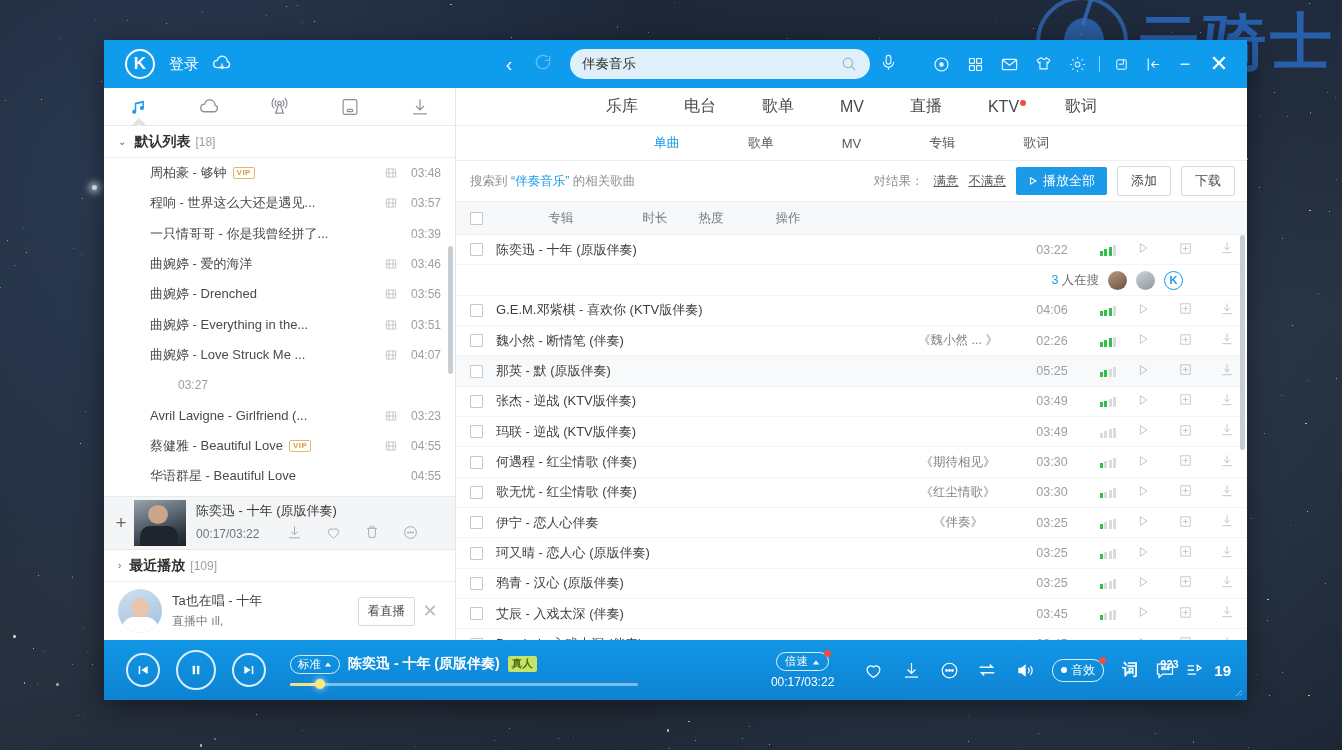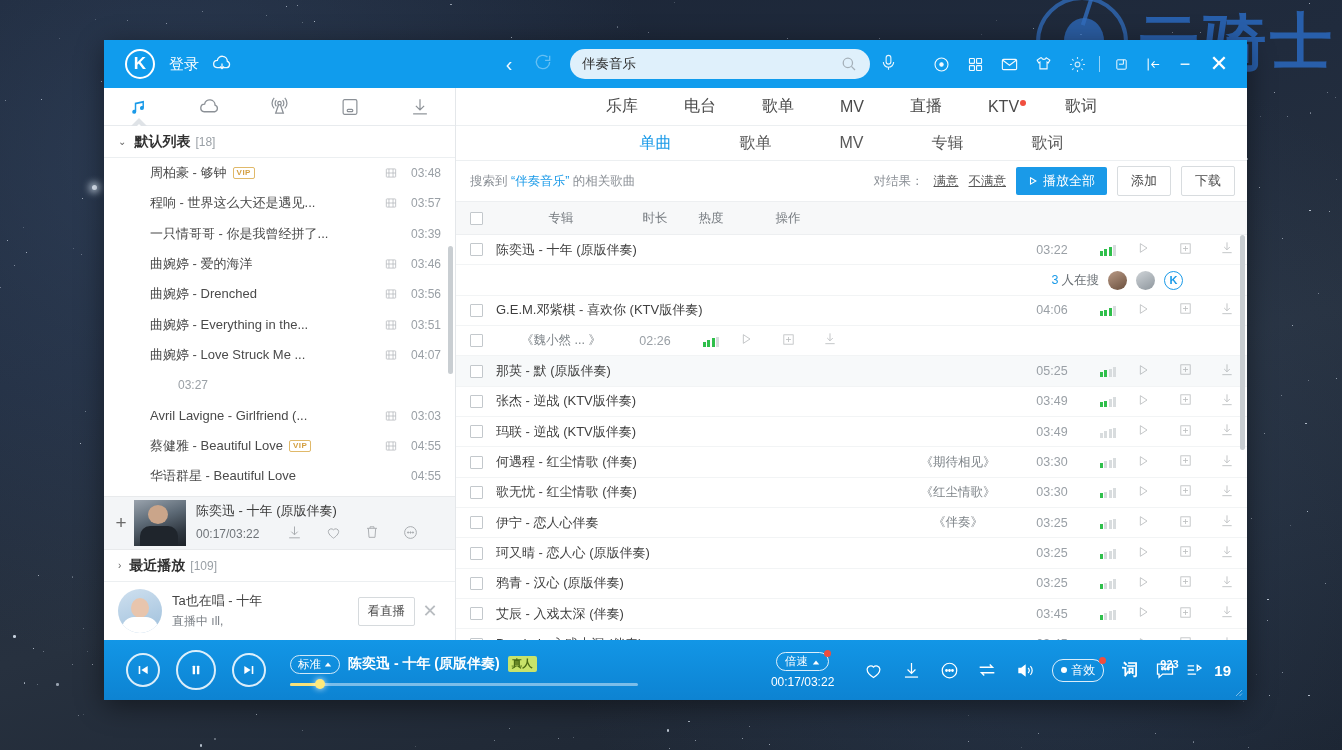--- a/index.html
+++ b/index.html
@@ -194,21 +194,21 @@
   }
   .mtab { font-size:16px; color:#4a4a4a; padding:0 23px; position:relative; }
   .mtab .dot {
     position:absolute; top:2px; right:16px; width:6px; height:6px;
     border-radius:50%; background:#f04e3e;
   }
   .subtabs {
     height:35px; display:flex; align-items:center; justify-content:center;
     border-bottom:1px solid #eceff1;
   }
-  .stab { font-size:16px; color:#585858; padding:0 34px; }
+  .stab { font-size:13px; color:#585858; padding:0 34px; }
   .stab.active { color:#1a9ae8; }
 
   .searchinfo {
     height:40px; display:flex; align-items:center; padding:0 12px 0 14px;
   }
   .si-left { font-size:12.5px; color:#8b9096; }
   .si-left .kw { color:#1a9ae8; }
   .si-right { margin-left:auto; display:flex; align-items:center; gap:10px; }
   .si-label { font-size:12.5px; color:#8b9096; }
   .si-link { font-size:12.5px; color:#555; text-decoration:underline; }
@@ -972,21 +972,21 @@
     </div>
     <div class="lrow">
       <span class="lname">
         <span>Avril Lavigne - Girlfriend (...</span>
 
       </span>
       <svg class="mvico" width="14" height="14" viewBox="0 0 24 24" fill="none" stroke="#8b9096" stroke-width="1.3">
                 <rect x="4" y="5" width="16" height="14" rx="1"></rect>
                 <path d="M4 12h16M8.5 5v14M15.5 5v14"></path>
               </svg>
-      <span class="ltime">03:03</span>
+      <span class="ltime">03:23</span>
     </div>
     <div class="lrow">
       <span class="lname">
         <span>蔡健雅 - Beautiful Love</span>
         <span class="vip">VIP</span>
       </span>
       <svg class="mvico" width="14" height="14" viewBox="0 0 24 24" fill="none" stroke="#8b9096" stroke-width="1.3">
                 <rect x="4" y="5" width="16" height="14" rx="1"></rect>
                 <path d="M4 12h16M8.5 5v14M15.5 5v14"></path>
               </svg>
@@ -1198,20 +1198,21 @@
                       <path d="M12 3.5v11M7.8 10.5 12 14.7l4.2-4.2"></path>
                       <path d="M5 19h14"></path>
                     </svg></span>
     </span>
               </div>
     </div>
     <div class="trow">
       <div class="cb">
                 <div class="cbox"></div>
               </div>
+      <div class="c-name">魏小然 - 断情笔 (伴奏)</div>
       <div class="c-album">《魏小然 ... 》</div>
       <div class="c-time">02:26</div>
       <div class="c-heat">
                 <span class="heatbars">
                   <i class="on" style="height:5.1px"></i>
                   <i class="on" style="height:6.8px"></i>
                   <i class="on" style="height:8.5px"></i>
                   <i class="" style="height:10.2px"></i>
                 </span>
               </div>

